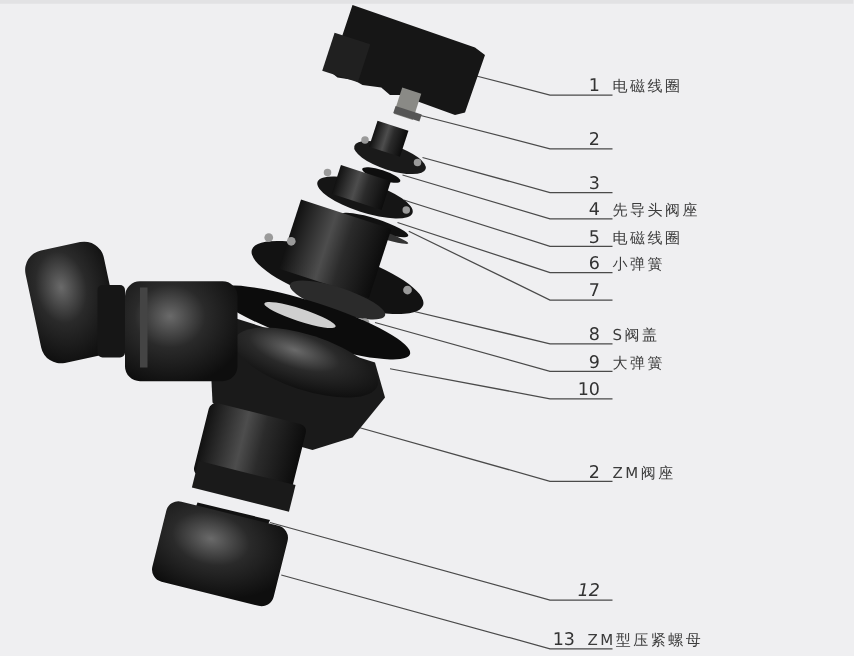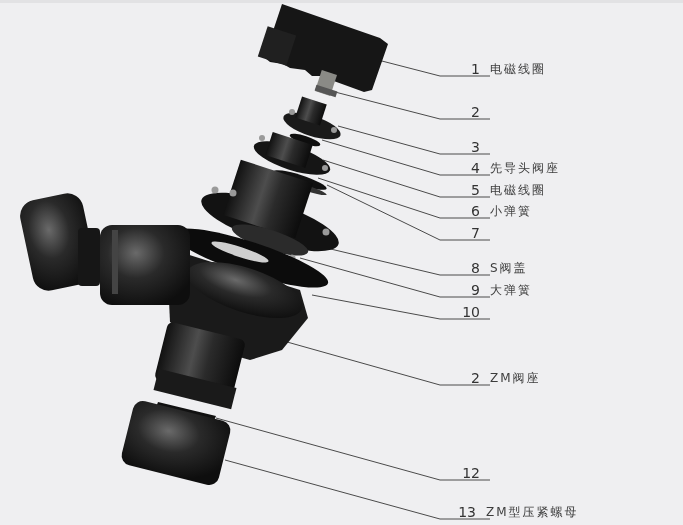--- a/index.html
+++ b/index.html
@@ -180,20 +180,20 @@
     <span class="num">9</span>
     <span class="name">大弹簧</span>
   </div>
   <div class="label" style="left:440px; top:301px;">
     <span class="num">10</span>
   </div>
   <div class="label" style="left:440px; top:367px;">
     <span class="num">2</span>
     <span class="name">ZM阀座</span>
   </div>
-  <div class="label" style="left:440px; top:462px;">
+  <div class="label" style="left:440px; top:462px;font-style:italic;">
     <span class="num">12</span>
   </div>
-  <div class="label" style="left:436px; top:501px;align-items:flex-end;">
+  <div class="label" style="left:420px; top:501px;align-items:flex-end;">
     <span class="num">13</span>
     <span class="name">ZM型压紧螺母</span>
   </div>
 </div>
 
 </body></html>

